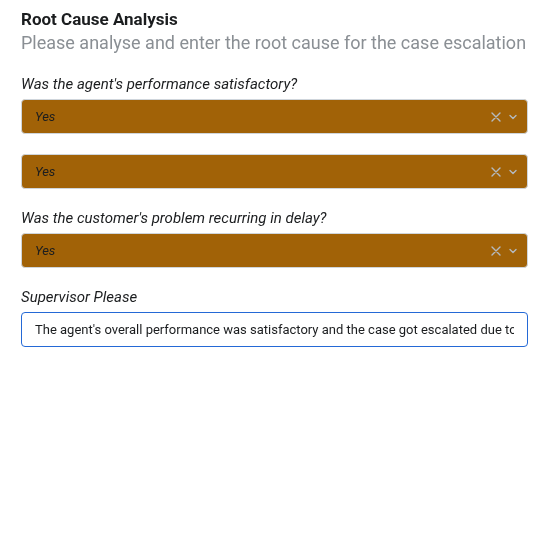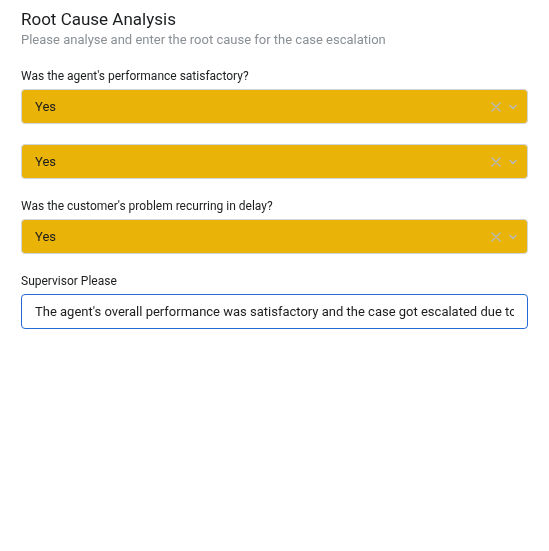--- a/index.html
+++ b/index.html
@@ -8,48 +8,50 @@
     font-family: -apple-system, BlinkMacSystemFont, "Segoe UI", Roboto, "Helvetica Neue", Arial, sans-serif;
     background: #fff;
     width: 549px;
     height: 551px;
     overflow: hidden;
     color: #1b1d1f;
   }
   .container { padding: 9px 21px 0 21px; }
   .title {
     font-size: 17px;
-    font-weight: 400;
+    font-weight: 700;
     color: #1b1d1f;
     margin: 0 0 3px 0;
   }
   .subtitle {
-    font-size: 13px;
+    font-size: 18px;
     color: #8a8f94;
     margin: 0 0 22px 0;
     font-weight: 400;
   }
   .field { margin-bottom: 20px; }
   .field-label {
-    font-size: 12px;
+    font-size: 15px;
     color: #1b1d1f;
     margin-bottom: 6px;
     font-weight: 400;
+    font-style: italic;
   }
   .select {
     position: relative;
     width: 100%;
     height: 35px;
     border: 1px solid #cfd5db;
     border-radius: 4px;
-    background: #eab308;
+    background: #a16207;
     display: flex;
     align-items: center;
     padding: 0 76px 0 13px;
     cursor: pointer;
+    font-style: italic;
   }
   .select-value {
     font-size: 13px;
     color: #1b1d1f;
   }
   .select-icons {
     position: absolute;
     right: 8px;
     top: 0;
     height: 100%;

